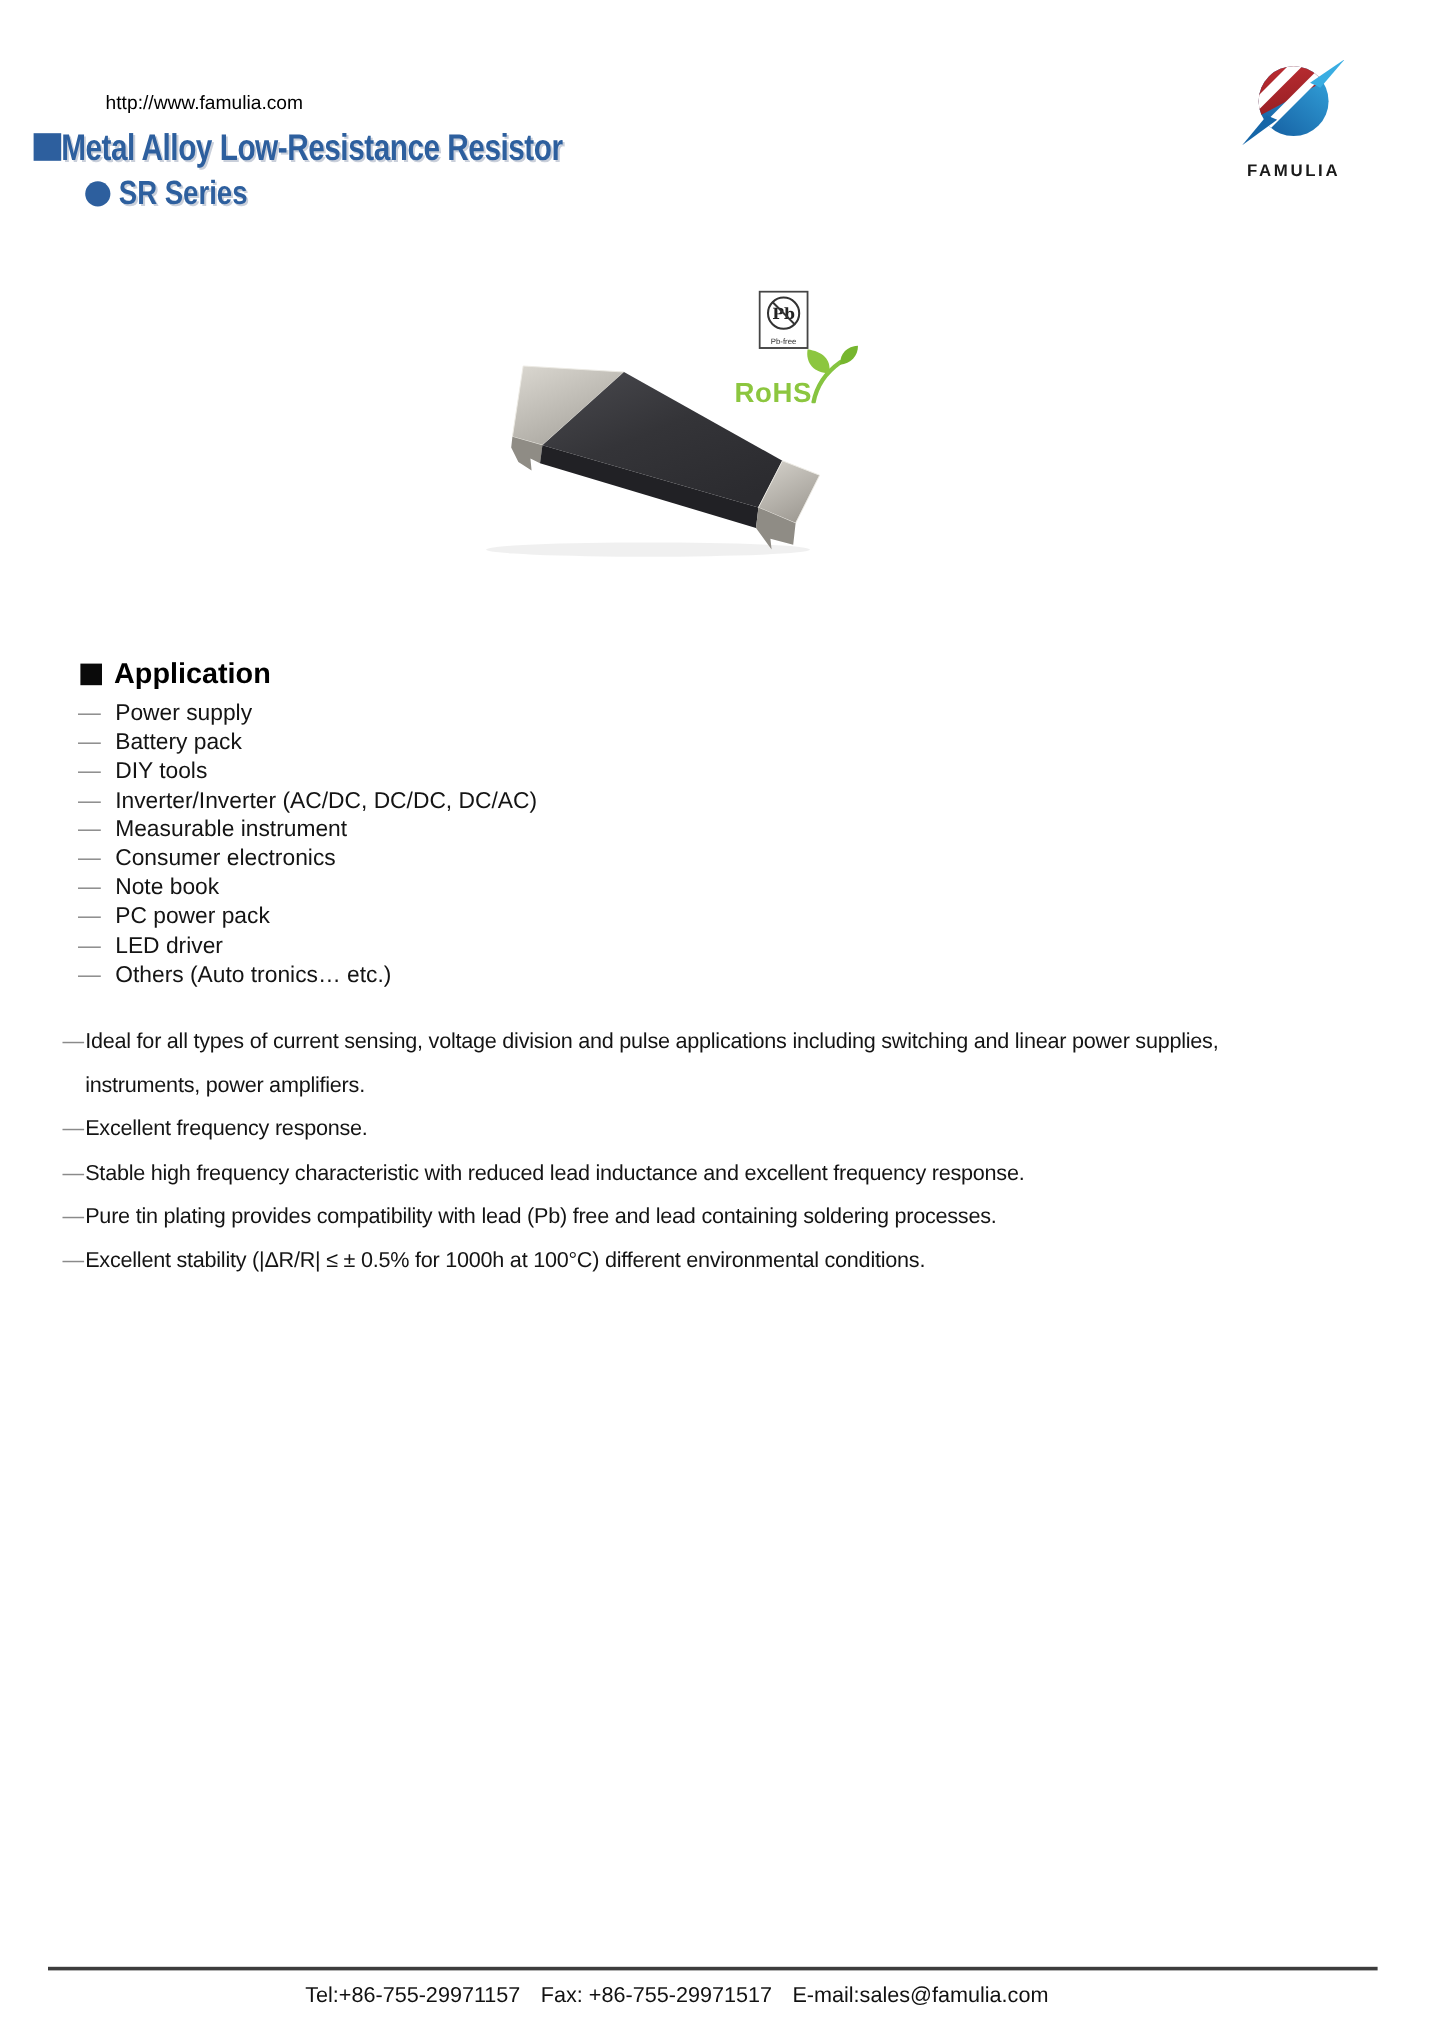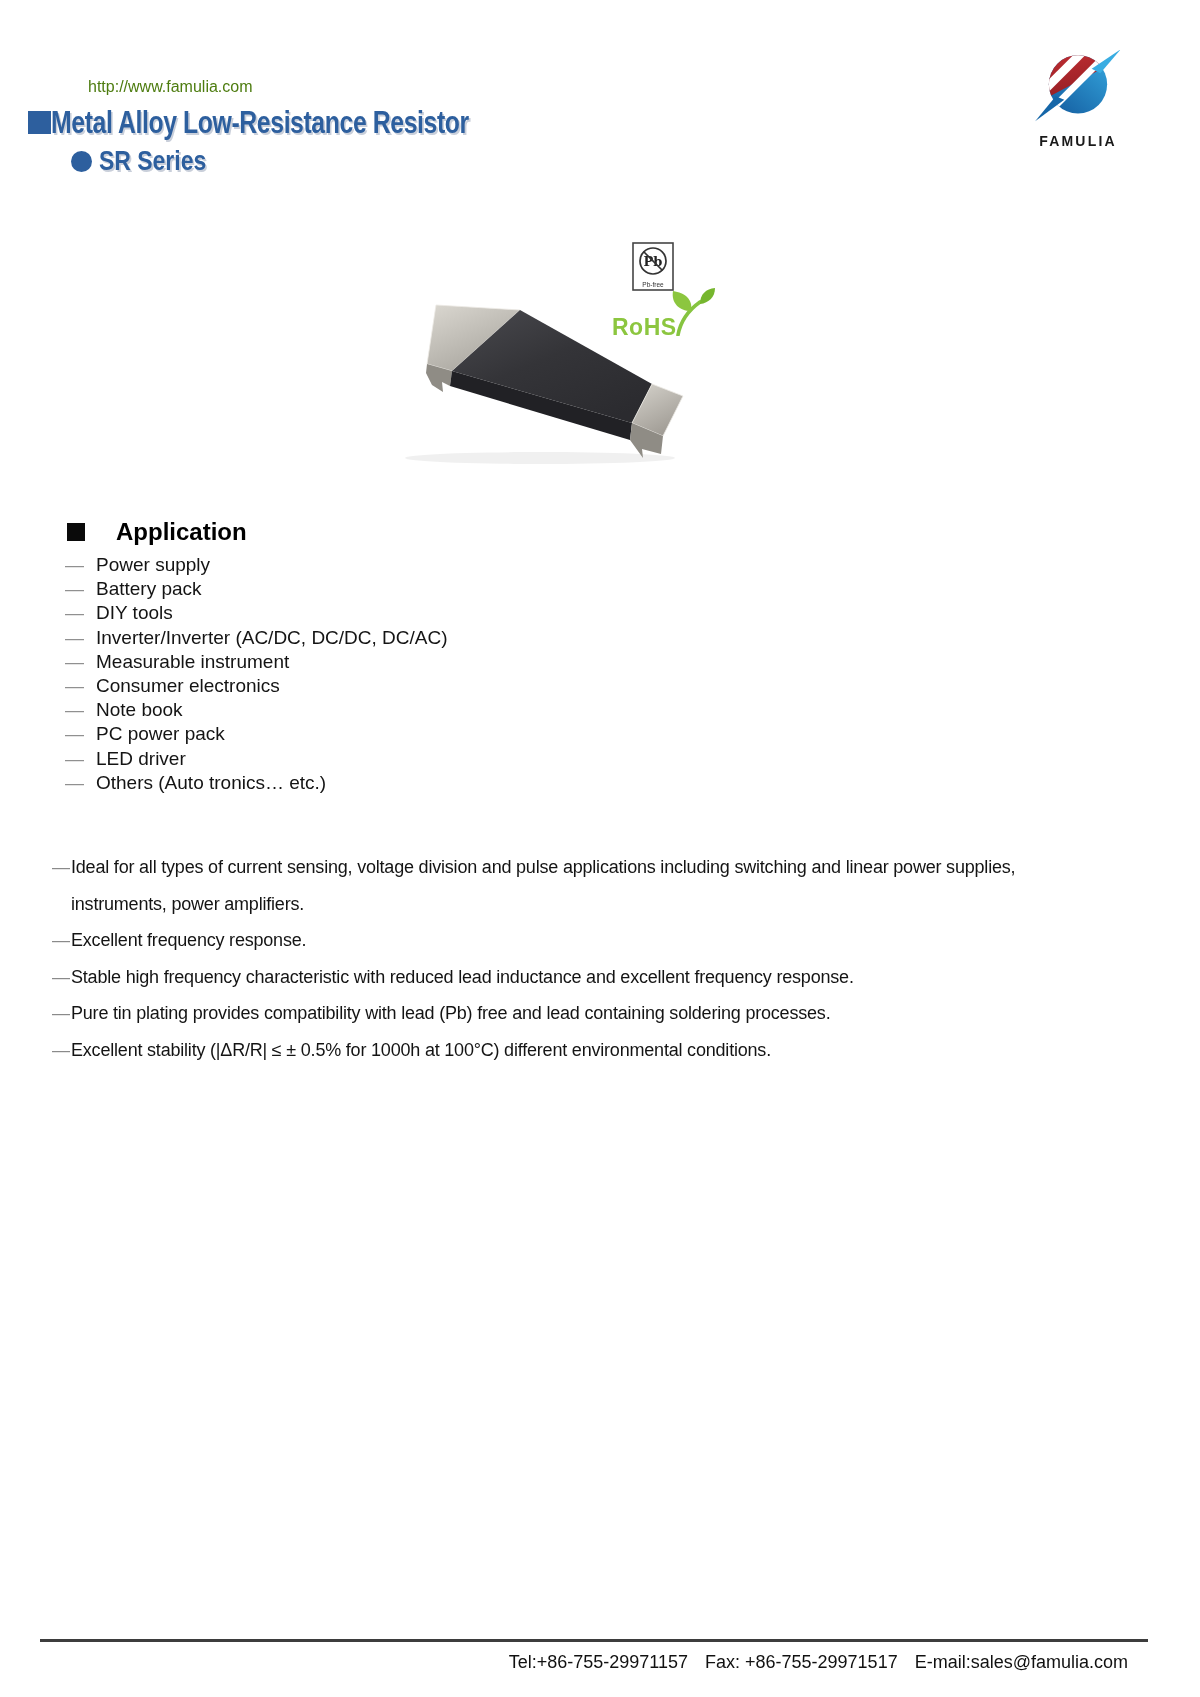--- a/index.html
+++ b/index.html
@@ -3,21 +3,21 @@
 <meta charset="utf-8">
 <style>
   html,body { margin:0; padding:0; }
   body {
     width:1200px; height:1697px; position:relative; background:#ffffff;
     font-family:"Liberation Sans", sans-serif; overflow:hidden;
   }
   .abs { position:absolute; }
 
   
-  .site-url { left:88px; top:78px; font-size:16px; color:#4d7c0f; }
+  .site-url { left:88px; top:78px; font-size:16px; color:#000000; }
   .title-row { left:28px; top:105px; display:flex; align-items:flex-start; gap:0; }
   .sq-bullet-blue { width:23px; height:23px; background:#2d5f9e; margin-top:6px; flex:0 0 auto; }
   .doc-title {
     font-size:31px; font-weight:bold; color:#2d5f9e; white-space:nowrap;
     letter-spacing:-0.5px; transform:scaleX(0.80); transform-origin:0 50%;
     text-shadow:2px 2px 0 #c9cfda;
   }
   .sr-row { left:71px; top:145px; display:flex; align-items:center; gap:7px; }
   .dot-bullet-blue { width:21px; height:21px; border-radius:50%; background:#2d5f9e; flex:0 0 auto; }
   .sr-title {
@@ -30,40 +30,40 @@
   .brand-name { font-size:14px; font-weight:bold; color:#1a1a1a; letter-spacing:2.2px; margin-top:7px; }
 
   
   .resistor-photo { left:380px; top:268px; }
   .pbfree-badge { left:632px; top:242px; }
   .rohs-badge { left:612px; top:288px; width:110px; height:56px; }
   .rohs-text { position:absolute; left:0; top:26px; font-size:23px; font-weight:bold; color:#8cc63f; letter-spacing:0.5px; }
   .rohs-leaf { position:absolute; left:58px; top:0; }
 
   
-  .section-head { display:flex; align-items:center; gap:31px; }
+  .section-head { display:flex; align-items:center; gap:10px;margin-top:30px; }
   .head-sq { width:18px; height:18px; background:#0a0a0a; flex:0 0 auto; }
   .head-label { font-size:24px; font-weight:bold; color:#000; }
 
   .app-section { left:62px; top:518px; }
   .app-section .section-head { margin-left:5px; }
   .app-list { margin:7px 0 0 0; padding:0; list-style:none; font-size:19px; color:#141414; }
   .app-list li { position:relative; padding-left:34px; line-height:24.2px; height:24.2px; white-space:nowrap; }
   .app-list .dash { position:absolute; left:3px; color:#909090; }
 
   .features-section { left:52px; top:840px; }
   .features-list { margin:9px 0 0 0; padding:0; list-style:none; font-size:18px; letter-spacing:-0.2px;
                    color:#141414; width:995px; }
   .features-list li { position:relative; padding-left:19px; line-height:36.5px; }
   .features-list .dash { position:absolute; left:0; color:#8a8a8a; }
 
   
   .footer-line { left:40px; top:1639px; width:1108px; height:3px; background:#3d3d3d; }
   .footer-text { top:1652px; left:0; width:1148px; padding-right:20px; box-sizing:border-box;
-                 text-align:right; font-size:18px; color:#111; white-space:nowrap; }
+                 text-align:center; font-size:18px; color:#111; white-space:nowrap; }
   .footer-text .seg { margin-left:12px; }
   .footer-text .seg:first-child { margin-left:0; }
 </style>
 </head>
 <body>
 
 <div class="abs site-url">http://www.famulia.com</div>
 
 <div class="abs title-row">
   <span class="sq-bullet-blue"></span>

